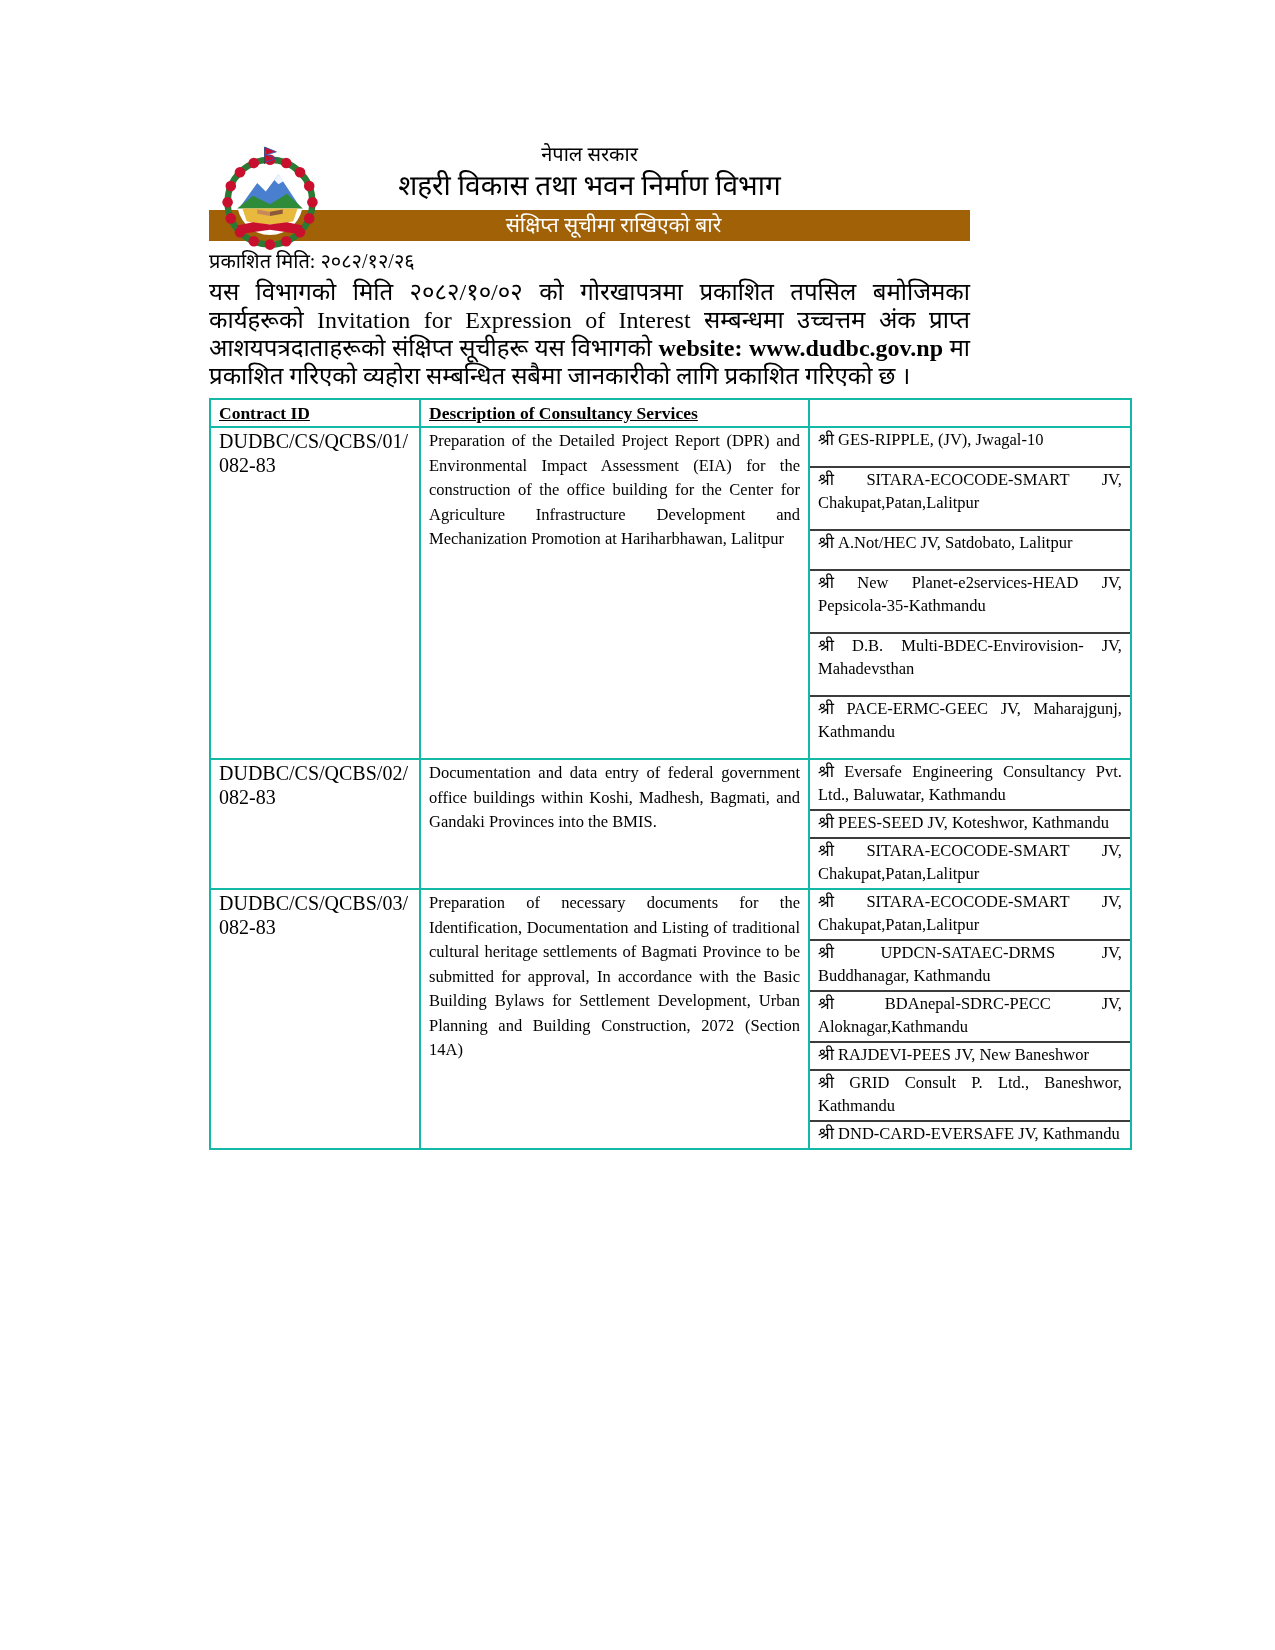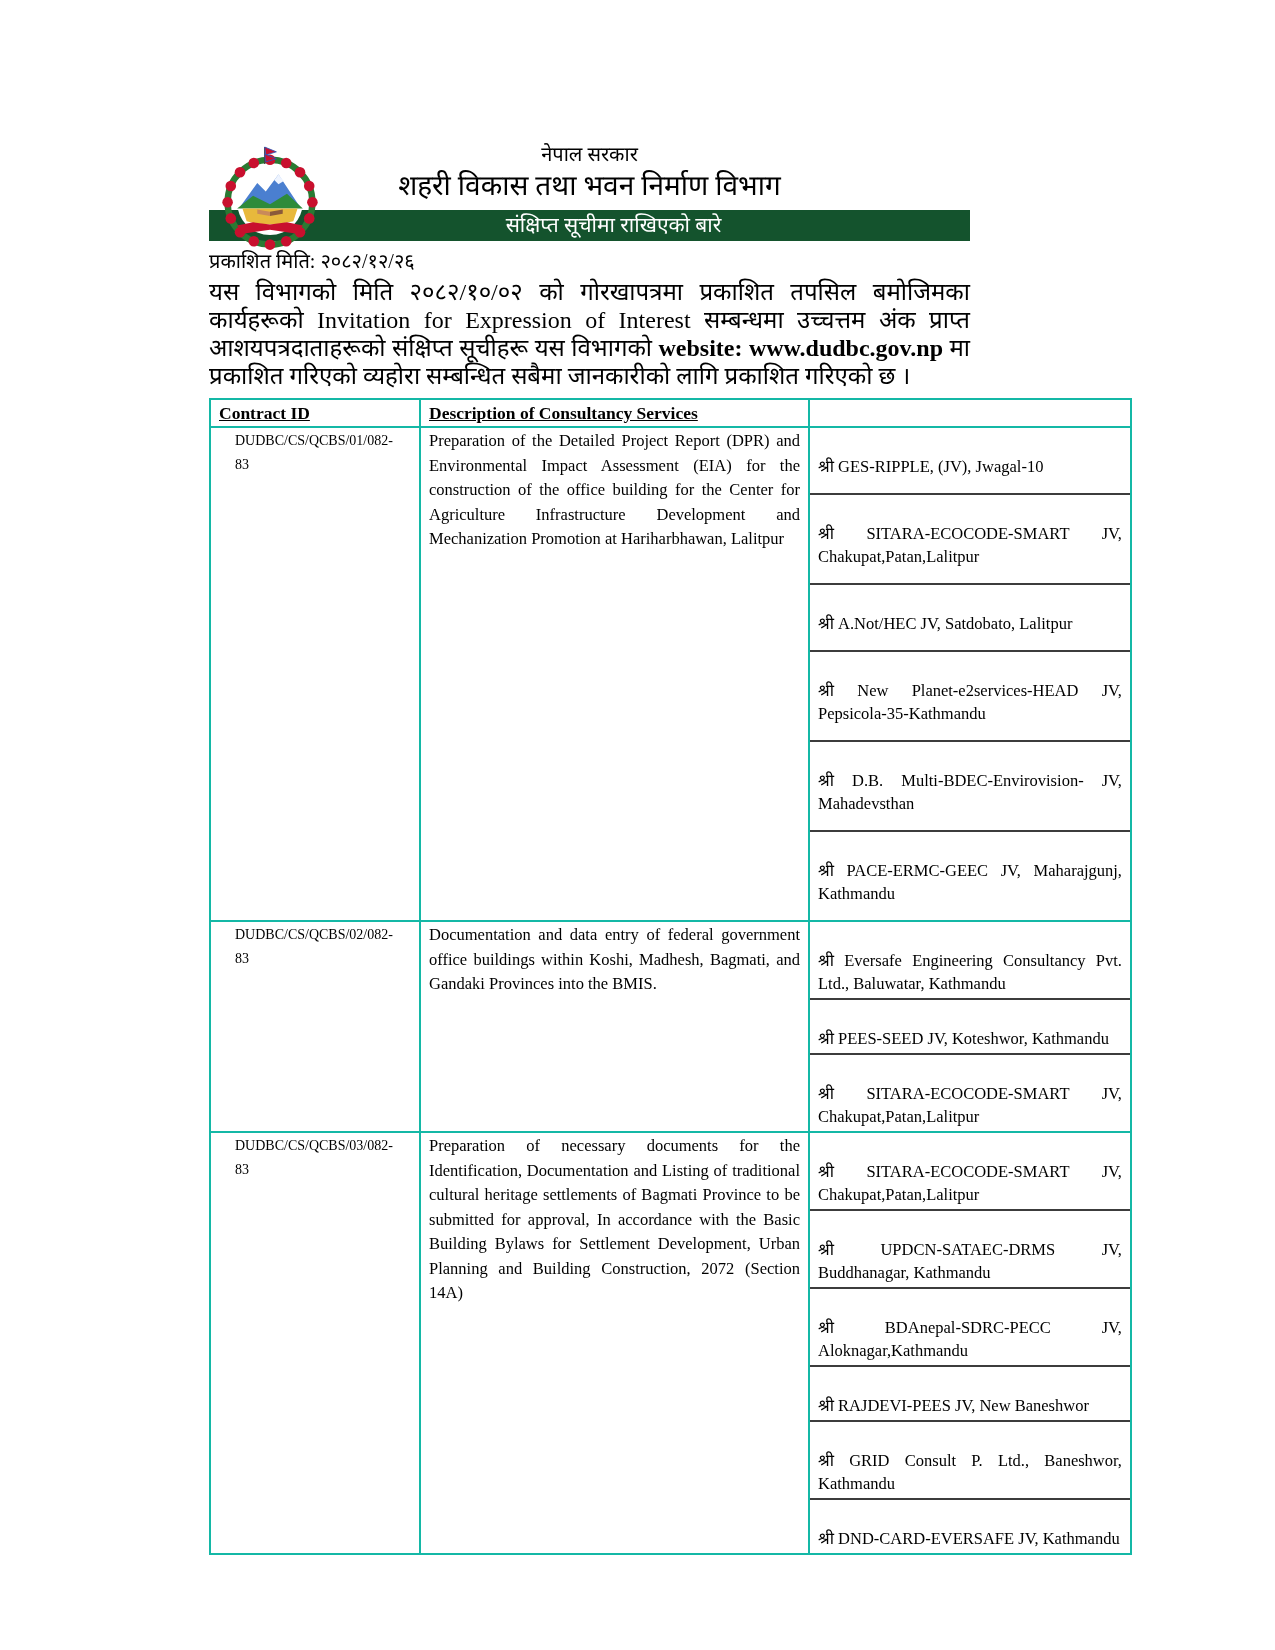--- a/index.html
+++ b/index.html
@@ -12,39 +12,39 @@
   .content { position: absolute; left: 209px; top: 140px; width: 761px; }
 
   
   .hdr { text-align: center; position: relative; }
   .emblem-wrap { position: absolute; left: 8px; top: 6px; width: 106px; height: 106px; }
   .emblem-wrap svg { width: 100%; height: 100%; }
   .h1, .h2, .h4 { font-size: 20px; line-height: 28px; }
   .h3 { font-size: 28px; line-height: 36px; }
 
   
-  .banner { margin-top: 6px; background: #14532d; color: #fff; text-align: center;
+  .banner { margin-top: 6px; background: #a16207; color: #fff; text-align: center;
             font-size: 21px; line-height: 31px; padding-left: 48px; }
 
   .published { text-align: left; font-size: 20px; line-height: 30px; margin-top: 5px; }
 
   .intro { font-size: 24px; line-height: 28px; text-align: justify; margin-top: 2px; }
   .intro .b { font-weight: bold; }
 
   
   table.notice { margin-top: 8px; width: 100%; border-collapse: collapse; table-layout: fixed; }
   table.notice, table.notice th, table.notice td { border: 2px solid #14b8a6; }
   table.notice th, table.notice td { vertical-align: top; }
   th.colhead { text-align: left; font-size: 17.5px; line-height: 24px; padding: 1px 8px; }
   th.colhead .u { font-weight: bold; text-decoration: underline; }
-  td.cid  { font-size: 14px; line-height: 24px; padding: 1px 24px 4px; word-wrap: break-word; border-radius: 14px; }
+  td.cid  { font-size: 20px; line-height: 24px; padding: 1px 8px 4px; word-wrap: break-word; border-radius: 14px; }
   td.desc { font-size: 16.5px; line-height: 24.5px; padding: 1px 8px 4px; text-align: justify; margin-left: 46px; }
   td.firms { padding: 0; }
   .firm { font-size: 16.5px; line-height: 23px; text-align: justify;
-          padding: 8px 8px 3px; border-bottom: 2px solid #3c3c3c; margin-top: 19px; }
+          padding: 0 8px 3px; border-bottom: 2px solid #3c3c3c; }
   td.firms .firm:last-child { border-bottom: 0; }
   td.firms.pad-lg .firm { padding-bottom: 15px; }
 </style>
 </head>
 <body>
 
 <div class="page">
   <div class="content">
 
     <div class="hdr">

